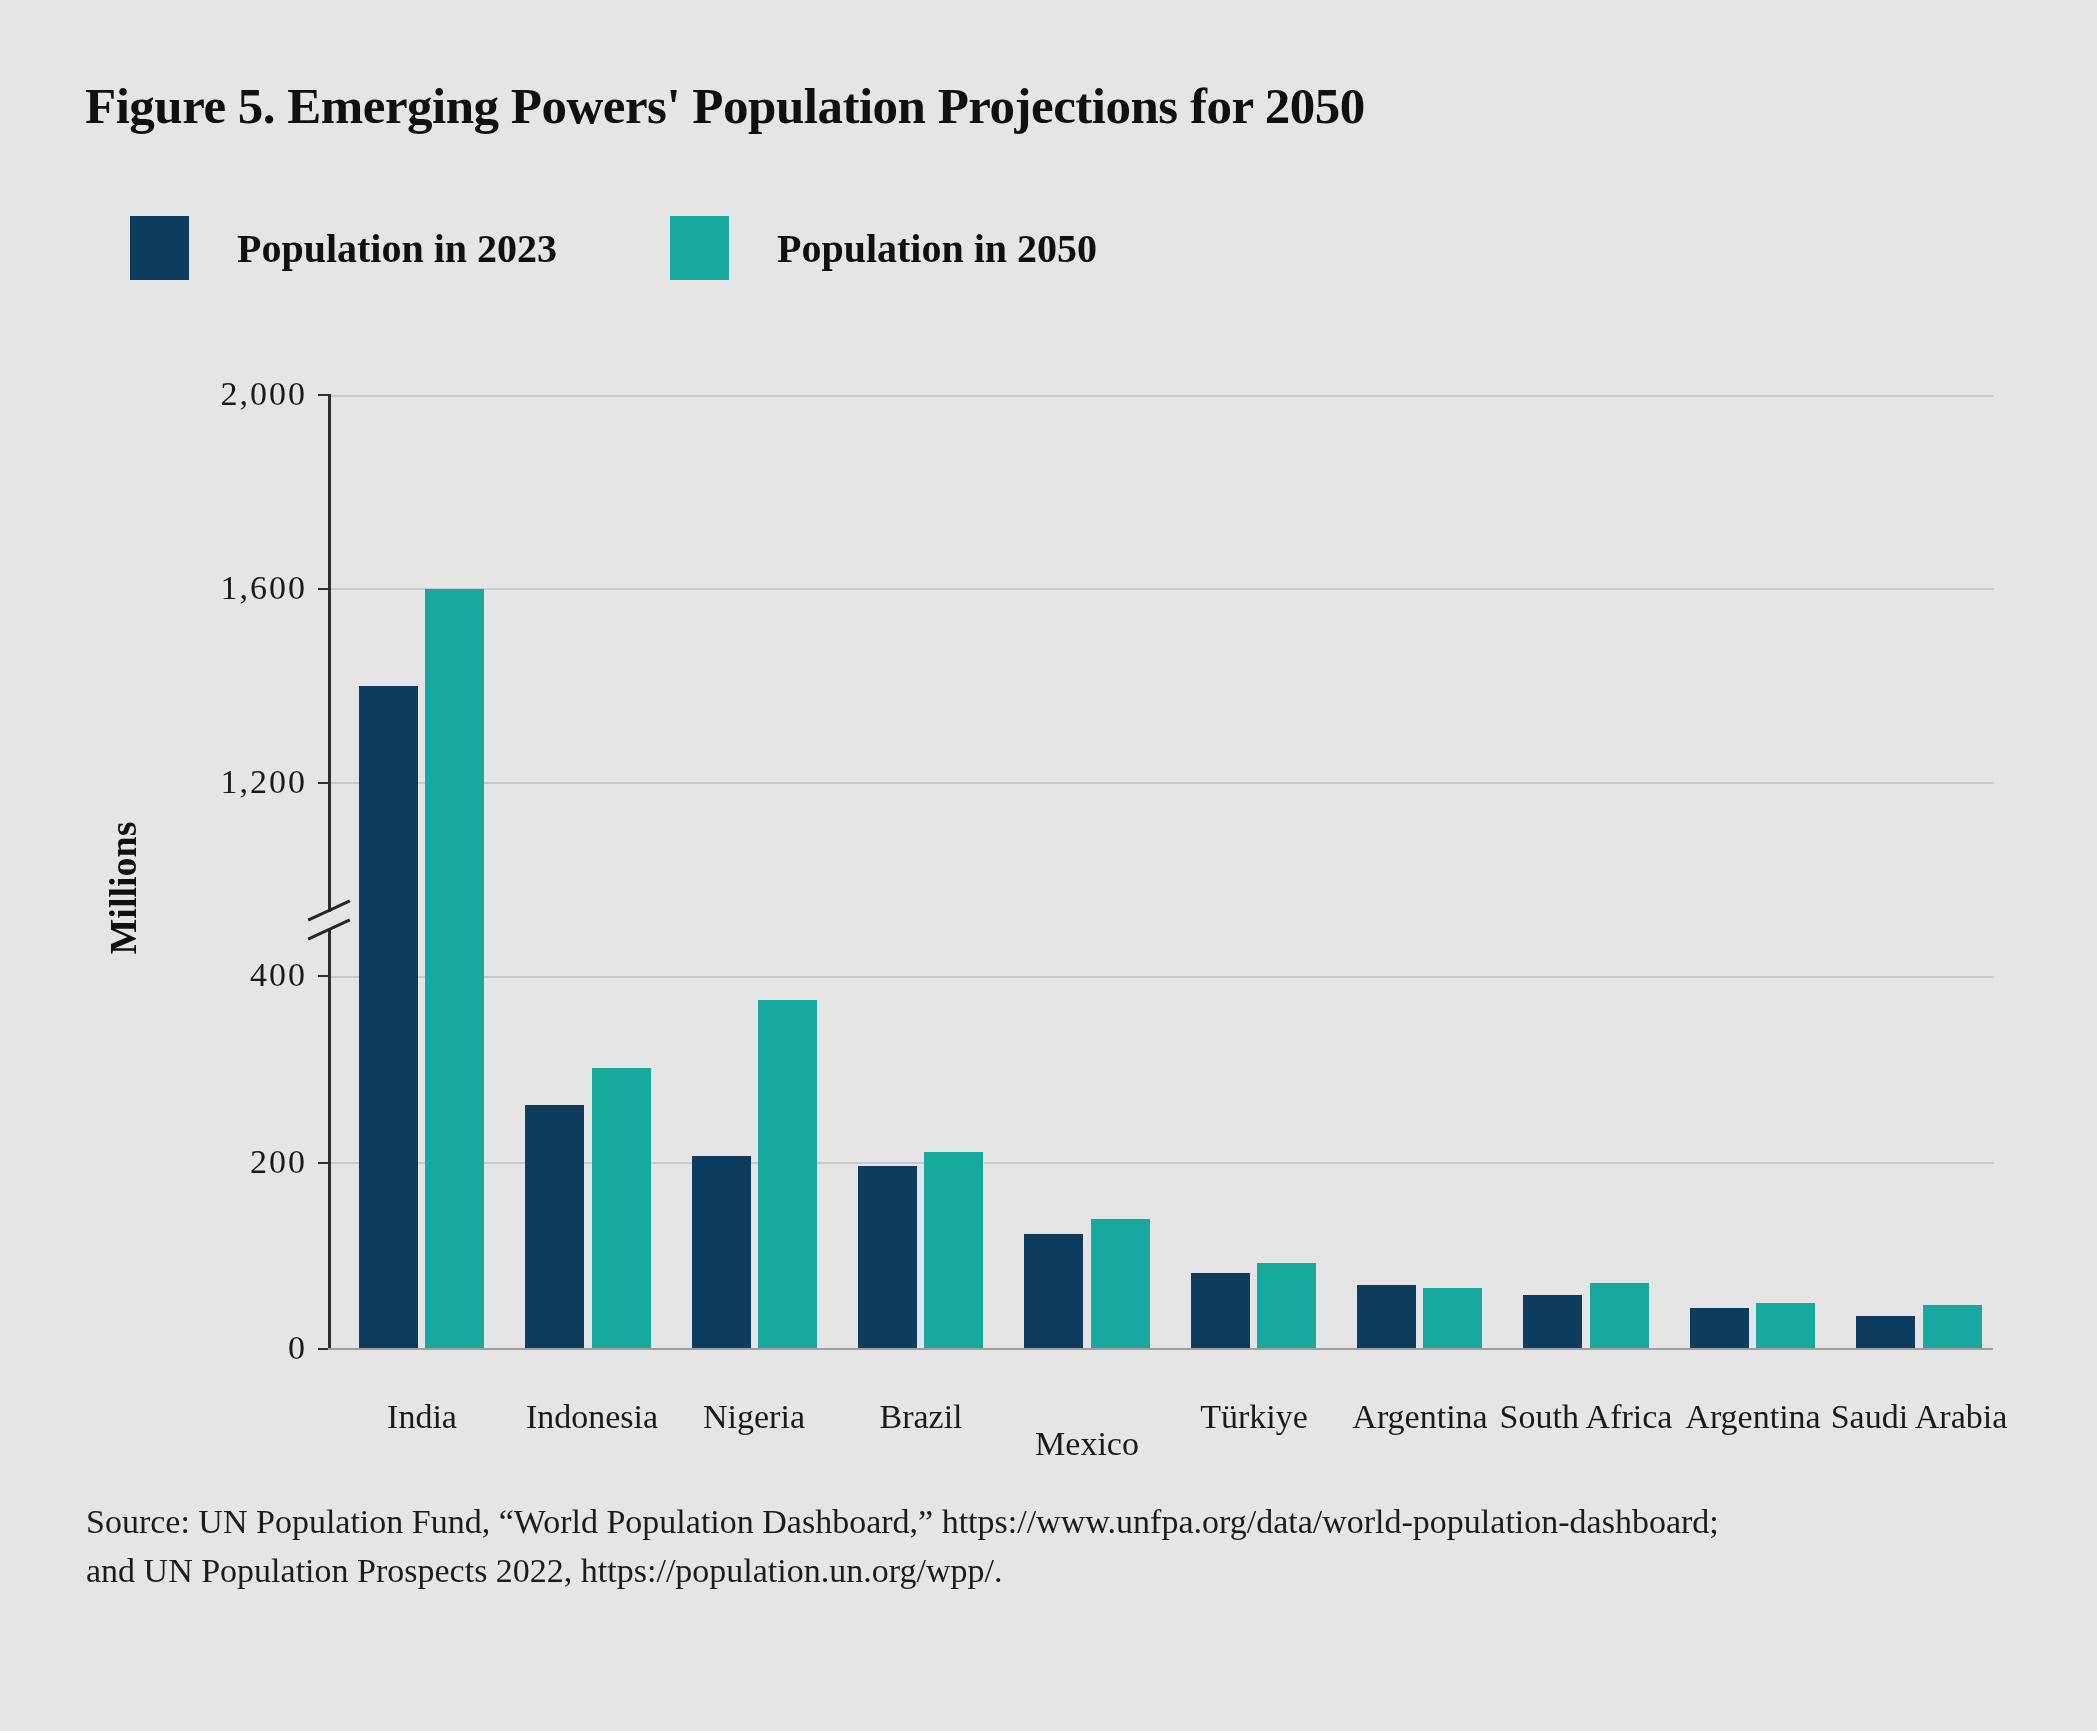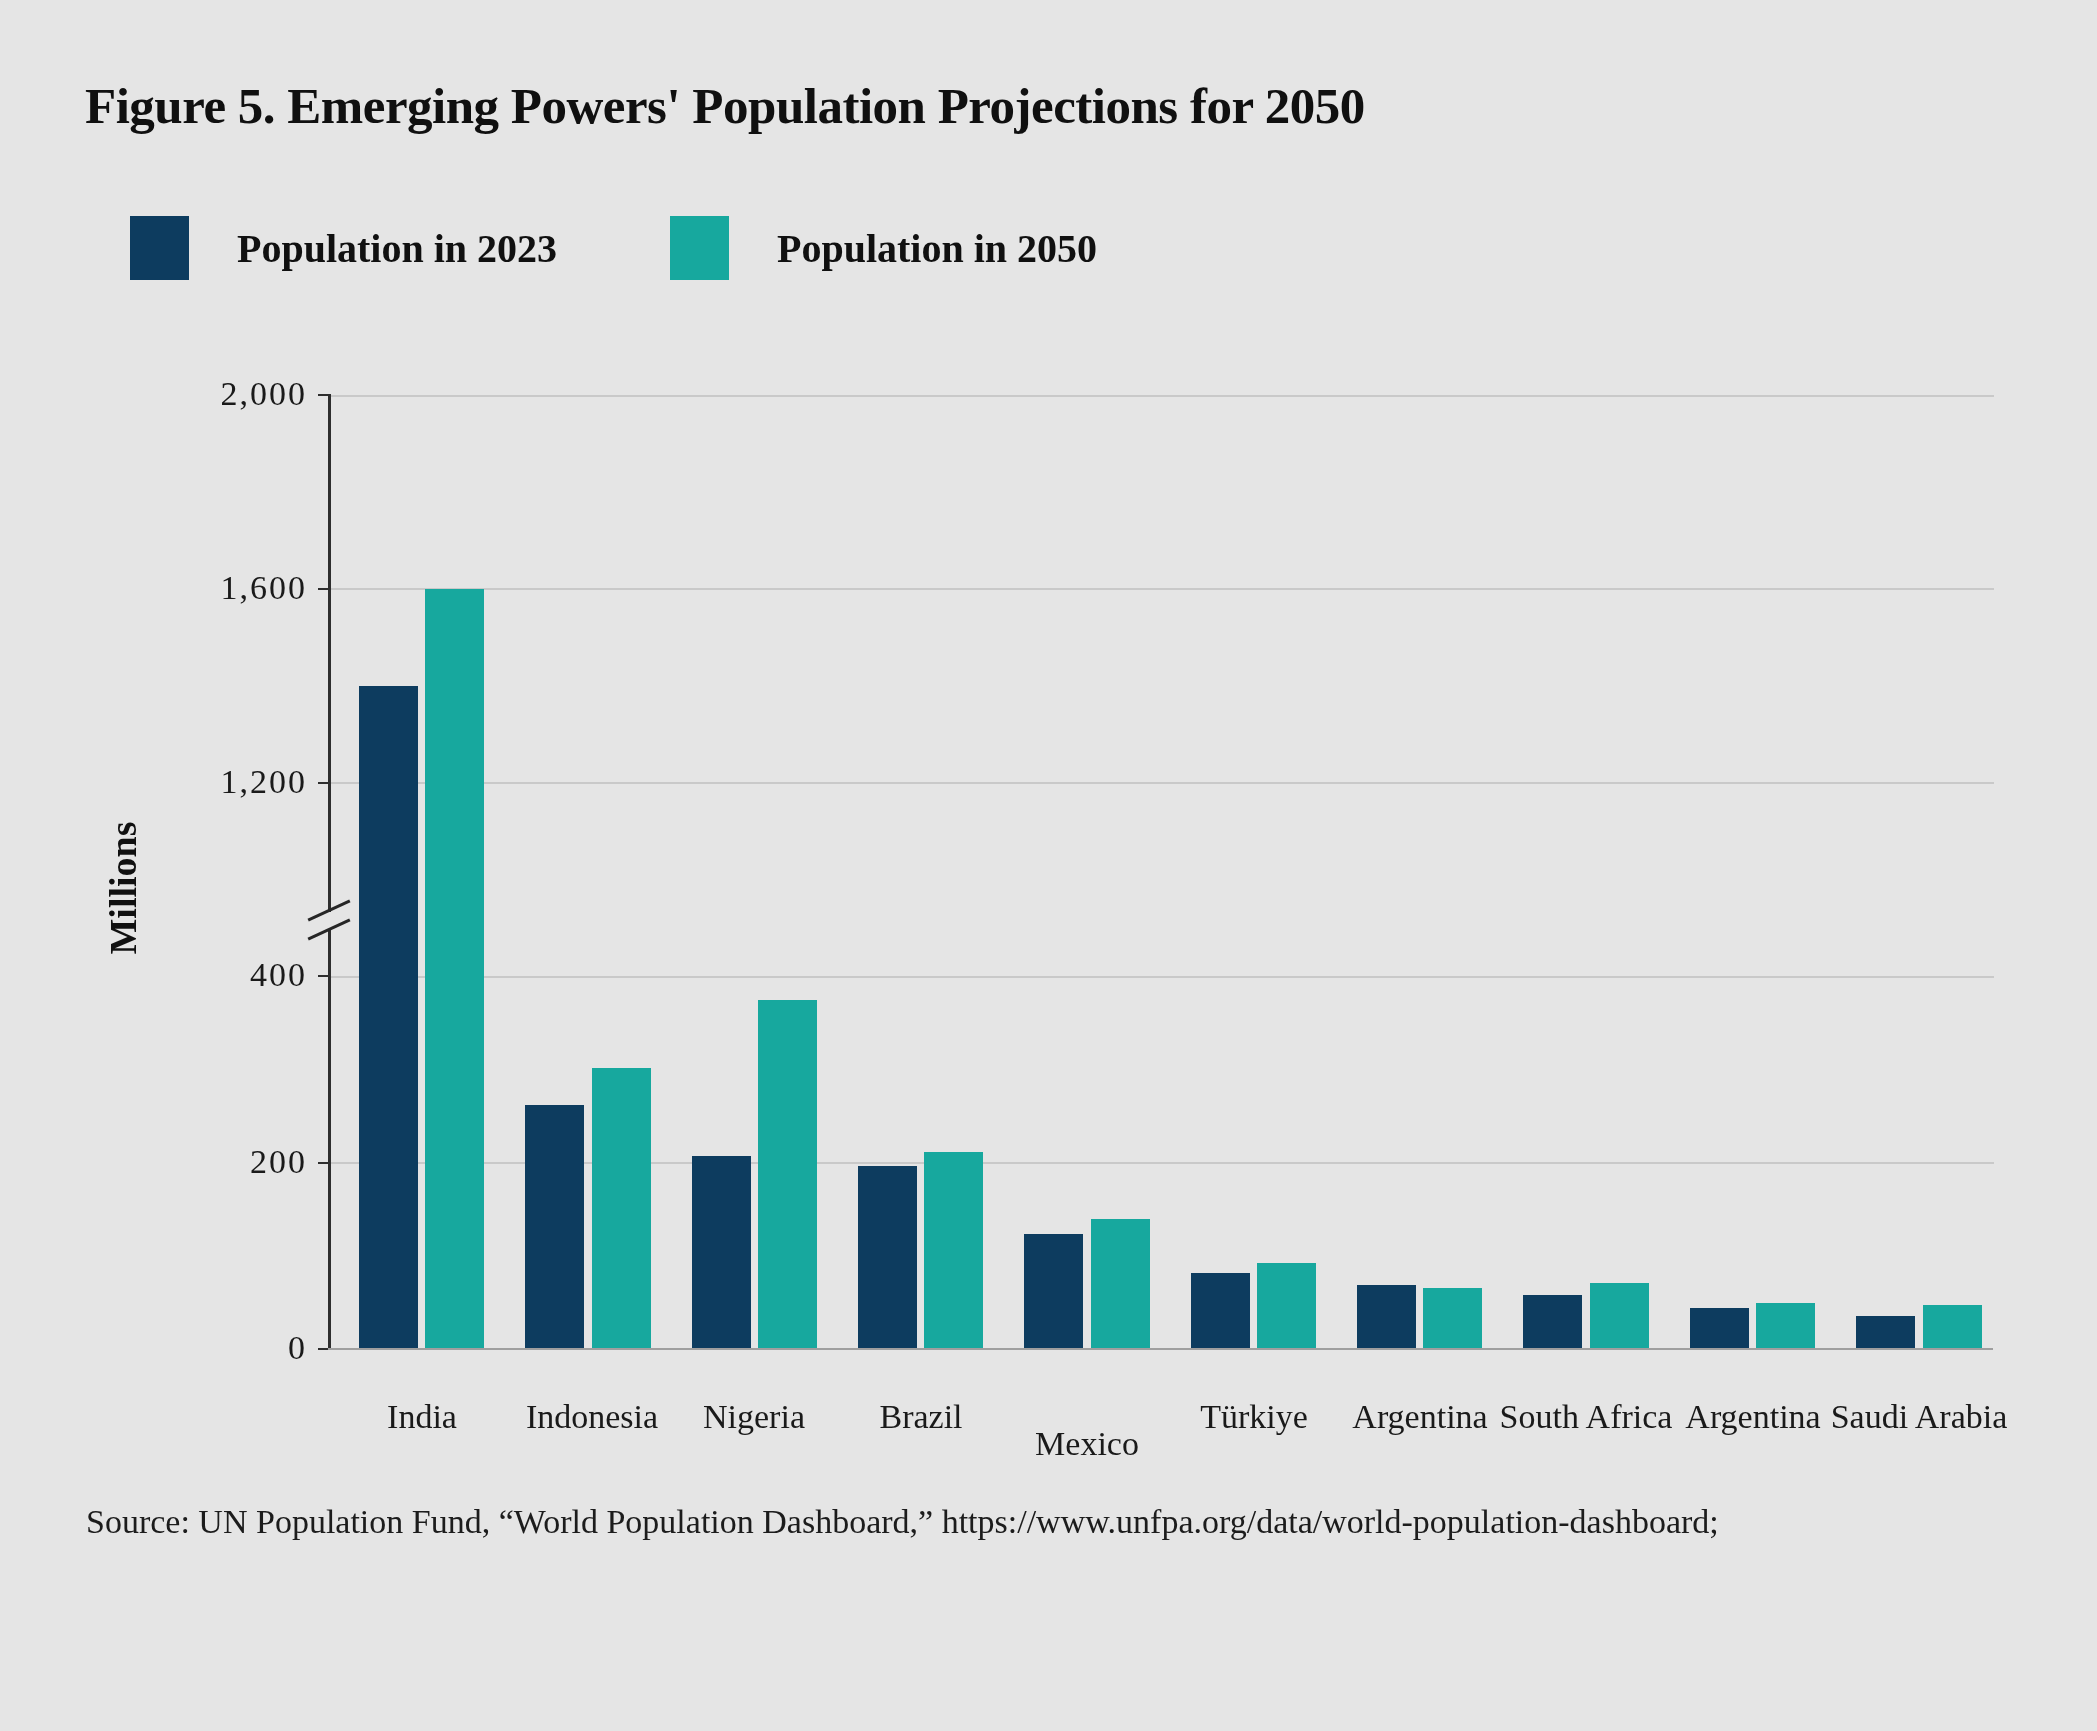--- a/index.html
+++ b/index.html
@@ -115,16 +115,17 @@
       <div class="bar" style="left: 1756px; top: 1303px; width: 59px; height: 46px; background: rgb(23, 168, 158);"></div>
       <div class="x-category-label" style="left: 1597px; top: 1398px;">Argentina</div>
       <div class="bar" style="left: 1856px; top: 1316px; width: 59px; height: 33px; background: rgb(13, 60, 95);"></div>
       <div class="bar" style="left: 1923px; top: 1305px; width: 59px; height: 44px; background: rgb(23, 168, 158);"></div>
       <div class="x-category-label" style="left: 1763px; top: 1398px;">Saudi Arabia</div>
       <div class="x-axis-line" style="left: 328px; top: 1348px; width: 1665px;"></div>
     </div>
 
   <div class="source">
     <div>Source: UN Population Fund, “World Population Dashboard,” https://www.unfpa.org/data/world-population-dashboard;</div>
+    <div>and UN Population Prospects 2022,  https://population.un.org/wpp/.</div>
   </div>
 
 </div>
 
 
 </body></html>

